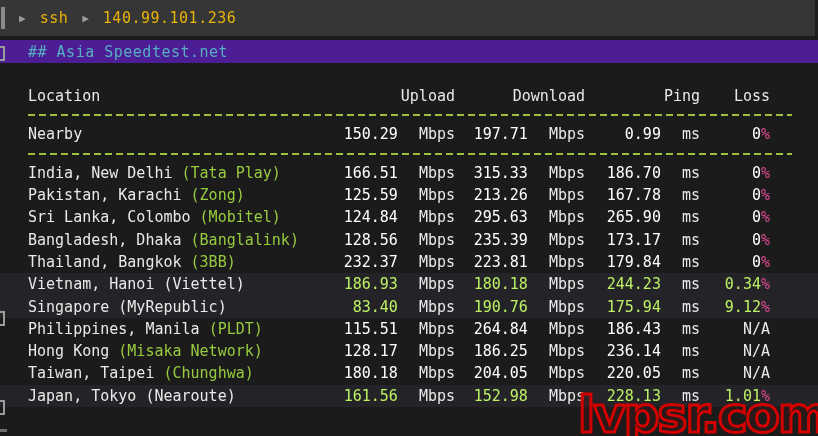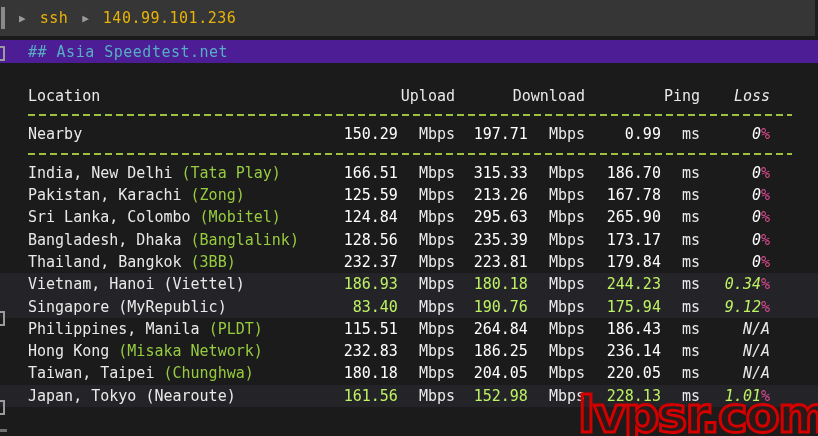--- a/index.html
+++ b/index.html
@@ -25,21 +25,21 @@
     padding-left:28px;color:#57aec2;letter-spacing:.5px;
   }
   
   .content{padding:22px 48px 0 28px;}
   .trow{height:22.3px;display:flex;align-items:center;white-space:pre;}
   .loc{flex:1 1 auto;overflow:hidden;}
   .cell{text-align:right;flex:0 0 auto;}
   .c-up{width:150px;}
   .c-down{width:130px;}
   .c-ping{width:115px;}
-  .c-loss{width:70px;font-style:italic;}
+  .c-loss{width:70px;}
   .hdr{color:#e9e9e9;}
   .num{color:#ffffff;}
   .unit{color:#e9e9e9;margin-left:21px;}
   .provider{color:#97cc3f;}
   .trow.hl{background:#242428;margin:0 -48px 0 -28px;padding:0 48px 0 28px;}
   .trow.hl .num,.trow.hl .provider{color:#bef264;}
   .loss-suffix{color:#d8488f;}
   .dashes{
     height:8px;margin:4px 0;position:relative;
   }
@@ -149,21 +149,21 @@
   </div>
       <div class="trow">
     <span class="loc"><span class="locname">Philippines, Manila </span><span class="provider">(PLDT)</span></span>
     <span class="cell c-up"><span class="num">115.51</span><span class="unit">Mbps</span></span>
     <span class="cell c-down"><span class="num">264.84</span><span class="unit">Mbps</span></span>
     <span class="cell c-ping"><span class="num">186.43</span><span class="unit">ms</span></span>
     <span class="cell c-loss"><span class="">N/A</span><span class="loss-suffix"></span></span>
   </div>
       <div class="trow">
     <span class="loc"><span class="locname">Hong Kong </span><span class="provider">(Misaka Network)</span></span>
-    <span class="cell c-up"><span class="num">232.83</span><span class="unit">Mbps</span></span>
+    <span class="cell c-up"><span class="num">128.17</span><span class="unit">Mbps</span></span>
     <span class="cell c-down"><span class="num">186.25</span><span class="unit">Mbps</span></span>
     <span class="cell c-ping"><span class="num">236.14</span><span class="unit">ms</span></span>
     <span class="cell c-loss"><span class="">N/A</span><span class="loss-suffix"></span></span>
   </div>
       <div class="trow">
     <span class="loc"><span class="locname">Taiwan, Taipei </span><span class="provider">(Chunghwa)</span></span>
     <span class="cell c-up"><span class="num">180.18</span><span class="unit">Mbps</span></span>
     <span class="cell c-down"><span class="num">204.05</span><span class="unit">Mbps</span></span>
     <span class="cell c-ping"><span class="num">220.05</span><span class="unit">ms</span></span>
     <span class="cell c-loss"><span class="">N/A</span><span class="loss-suffix"></span></span>

